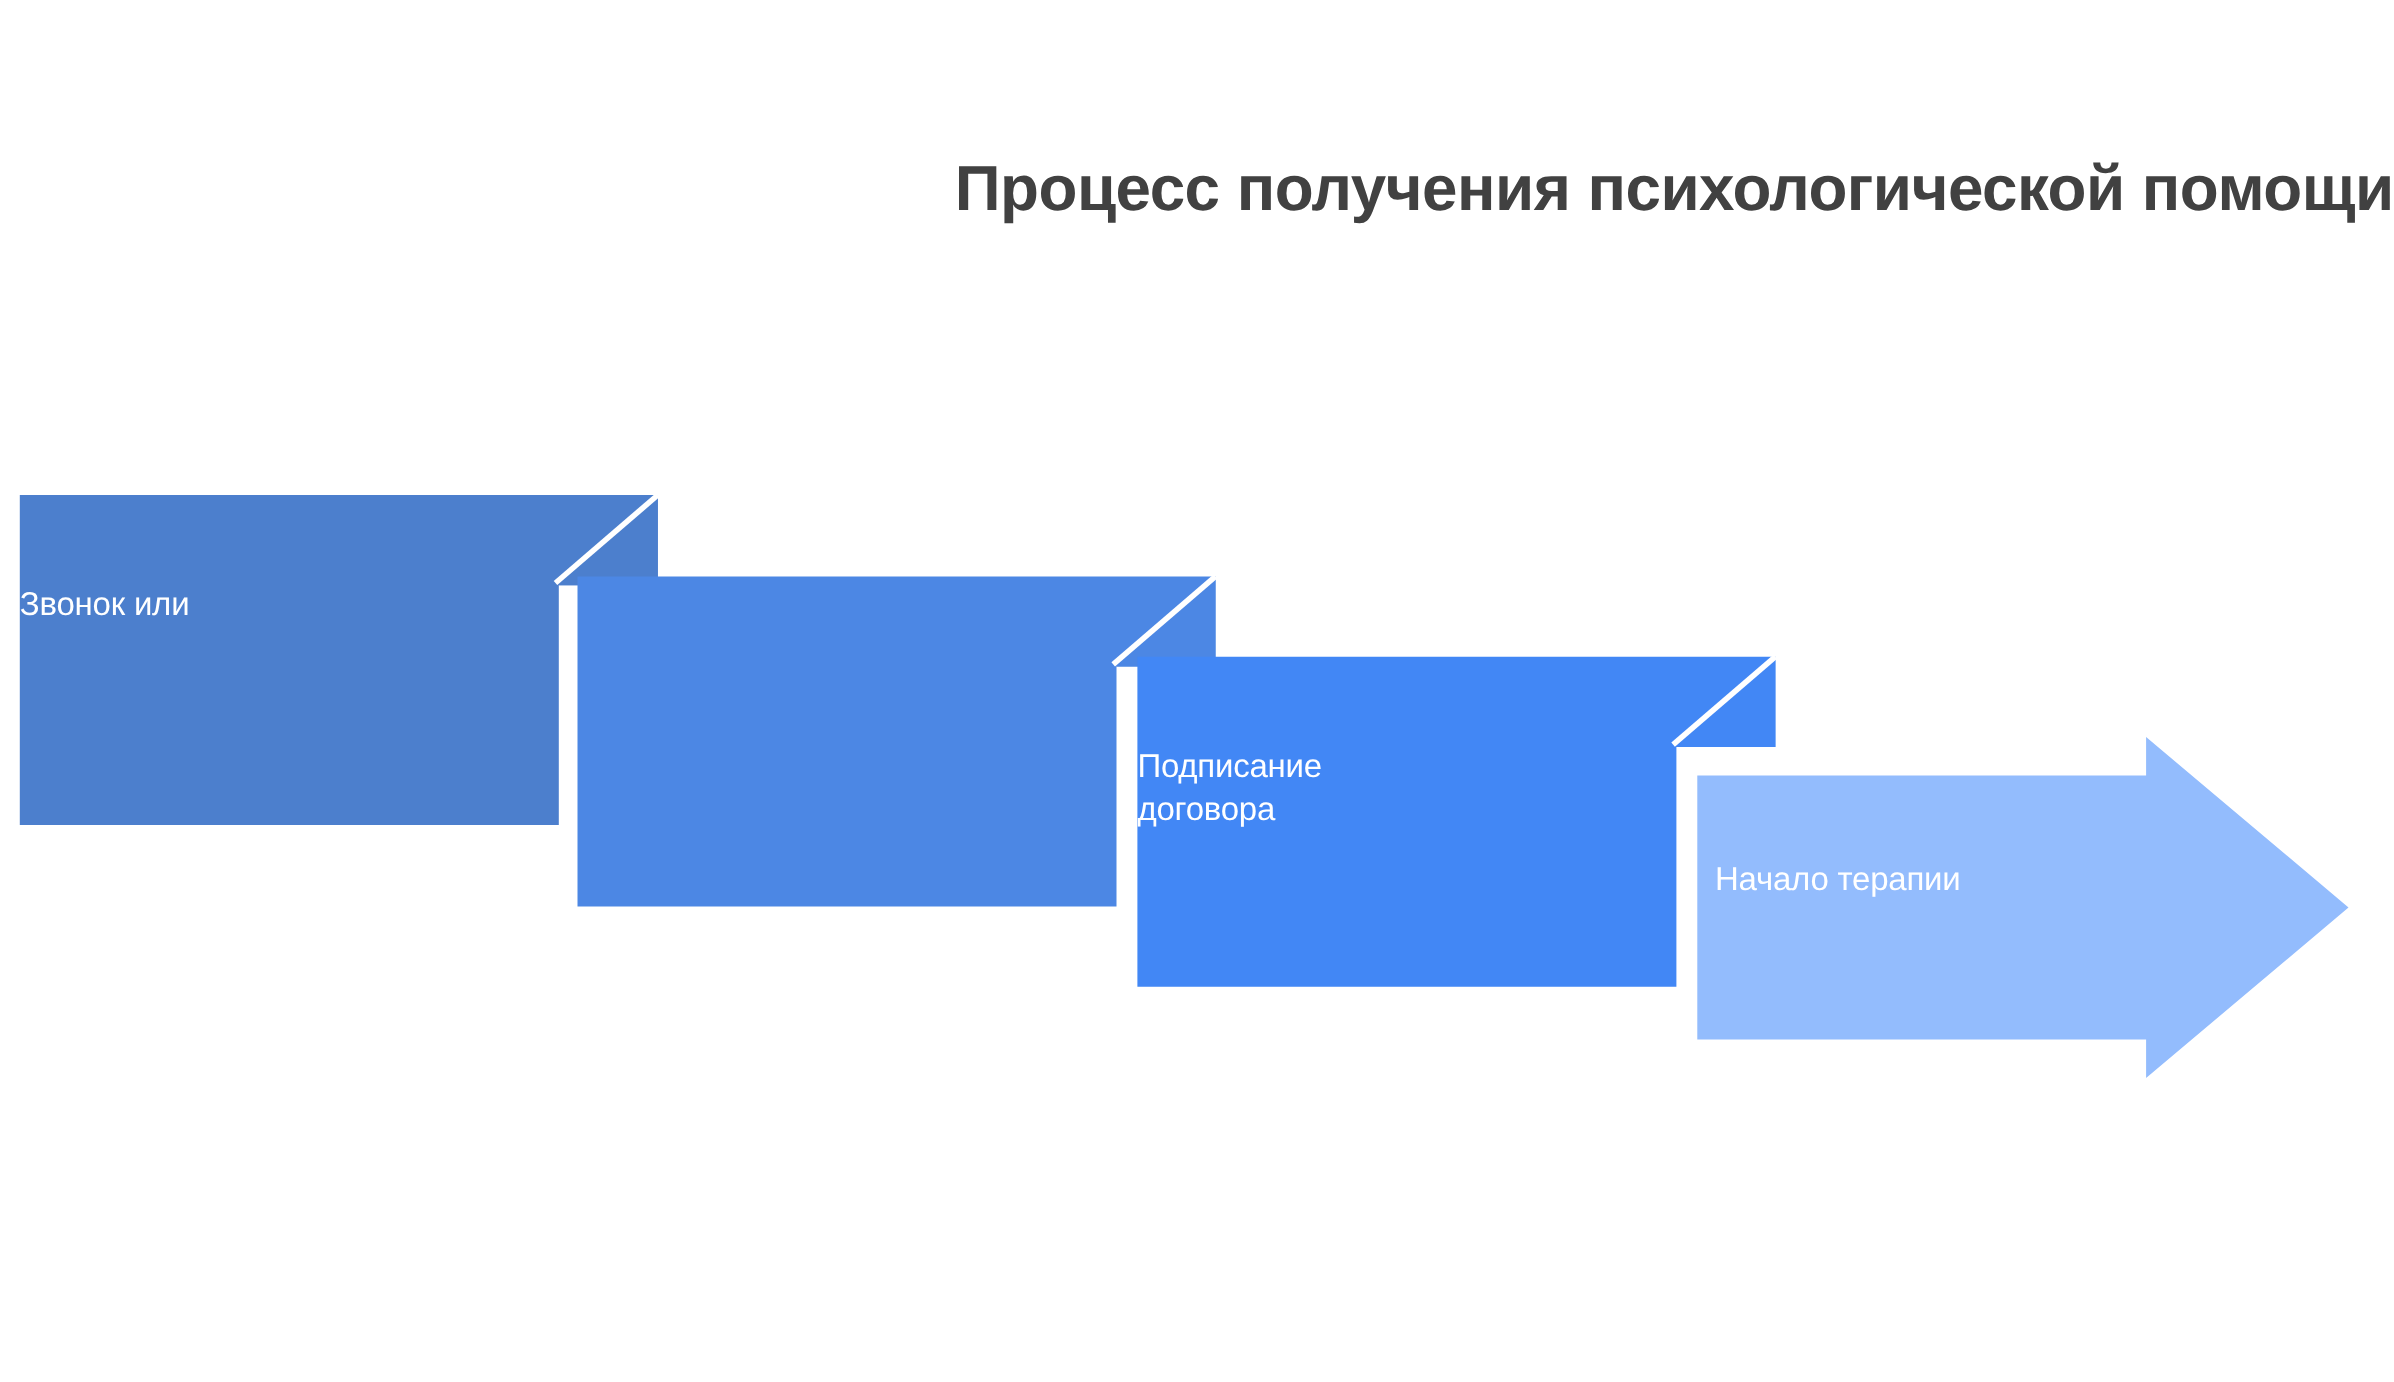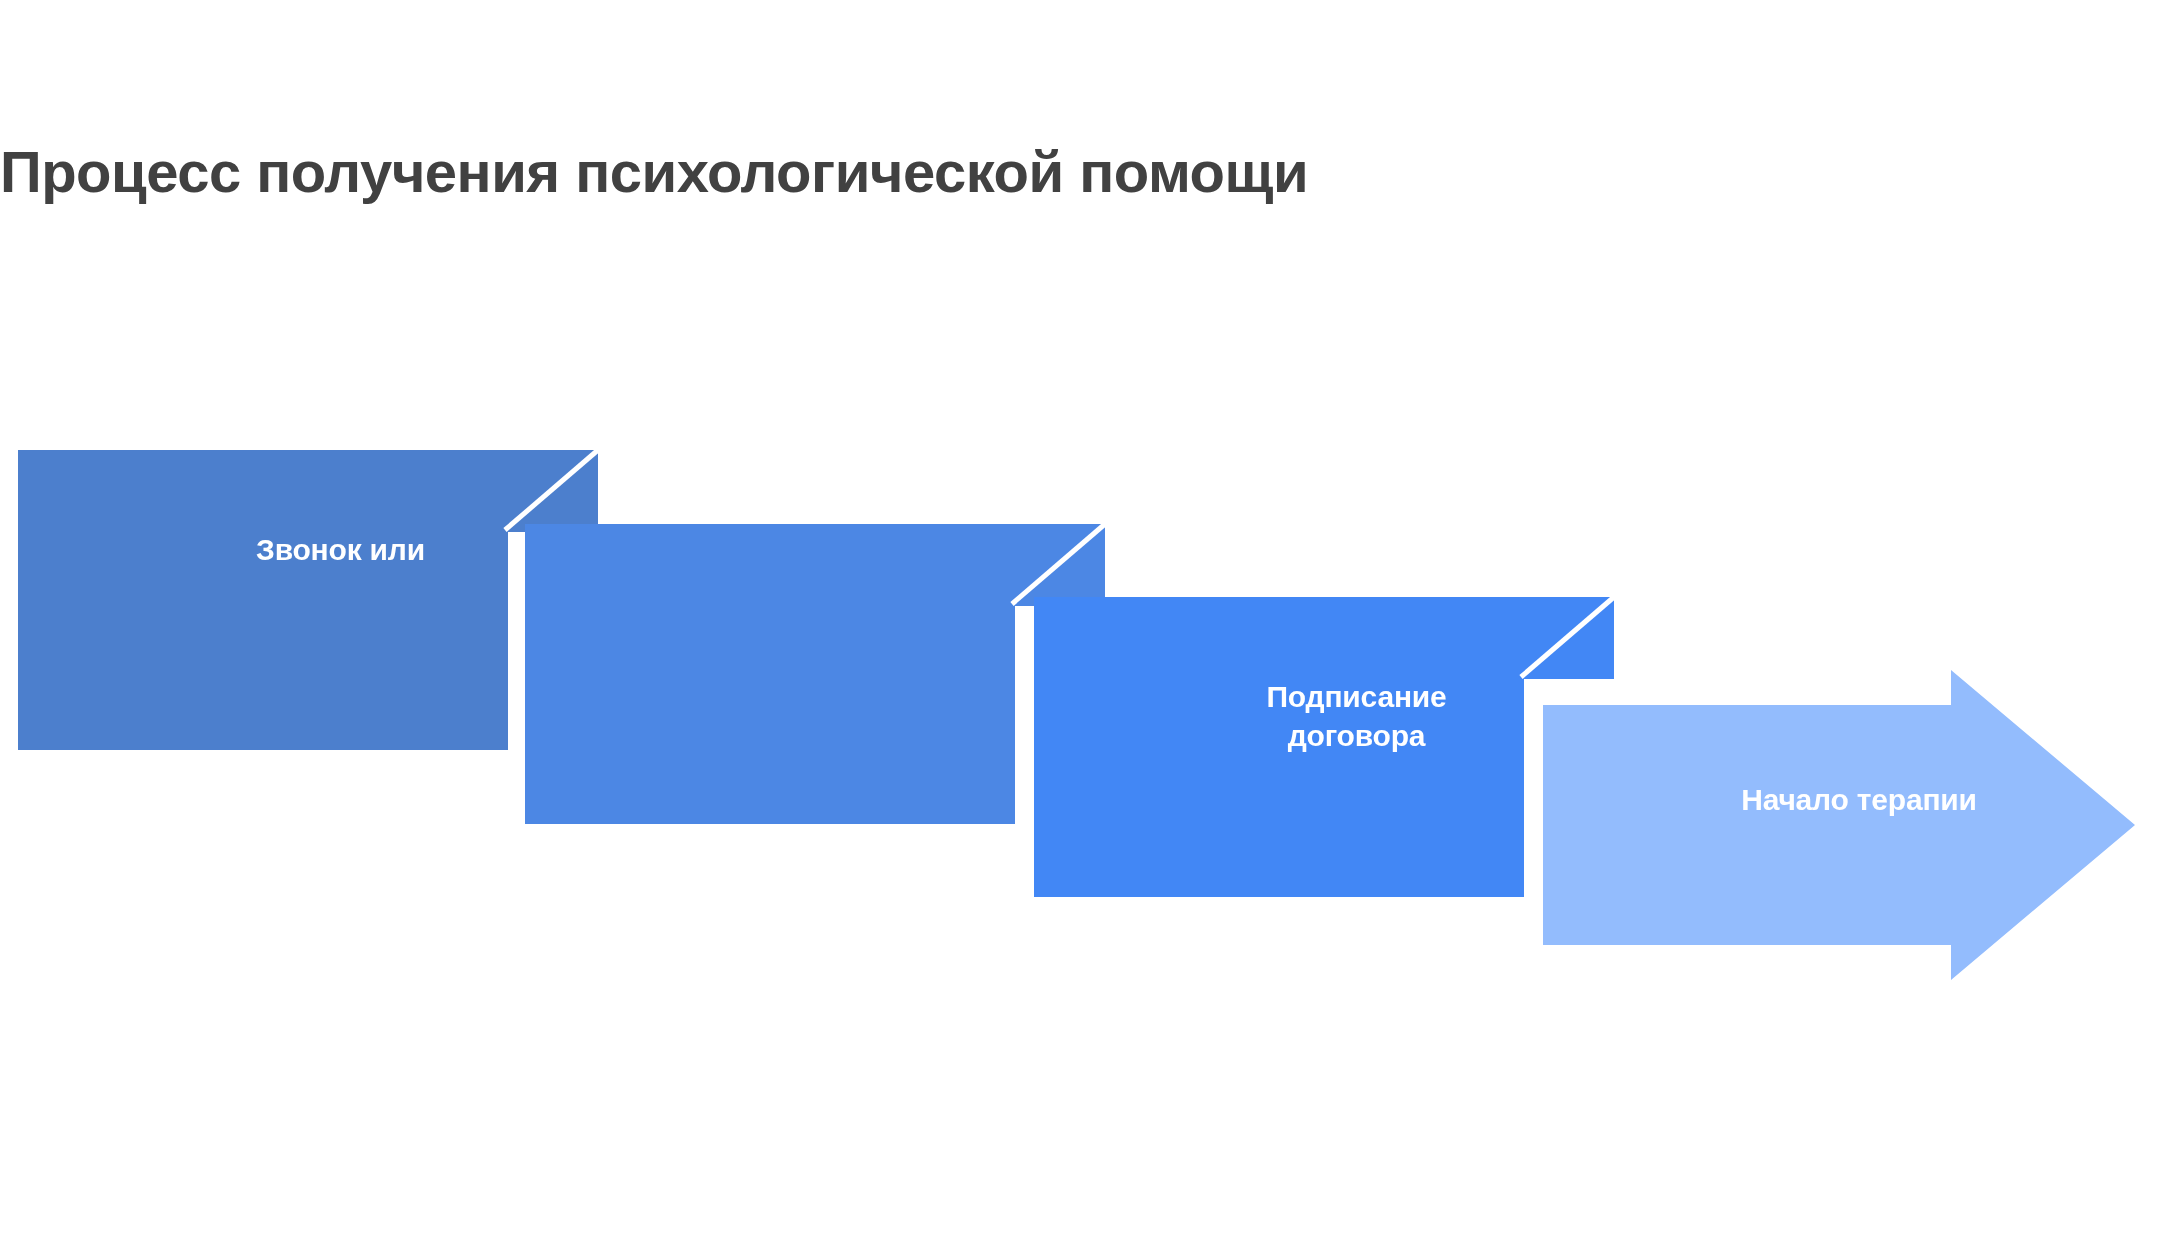--- a/index.html
+++ b/index.html
@@ -21,21 +21,21 @@
     inset: 0;
     background: #ffffff;
   }
 
   
   .title {
     position: absolute;
     left: 0;
     top: 138px;
     width: 2176px;
-    text-align: left;
+    text-align: right;
     font-size: 58px;
     font-weight: bold;
     color: #414141;
     letter-spacing: -0.5px;
     white-space: nowrap;
   }
 
   
   .diagram {
     position: absolute;
@@ -56,22 +56,21 @@
   }
 
   .step-shape svg {
     display: block;
     overflow: visible;
   }
 
   .step-label {
     position: absolute;
     color: #ffffff;
-    font-weight: bold;
-    text-align: center;
+    font-weight: normal;
     line-height: 1.30;
     letter-spacing: -0.2px;
     pointer-events: none;
   }
 
   
   #step-1          { left: 18px;  top: 450px; }
   #step-1 .step-label   { left: 0;    top: 80px;  width: 645px; font-size: 30px; }
 
   

